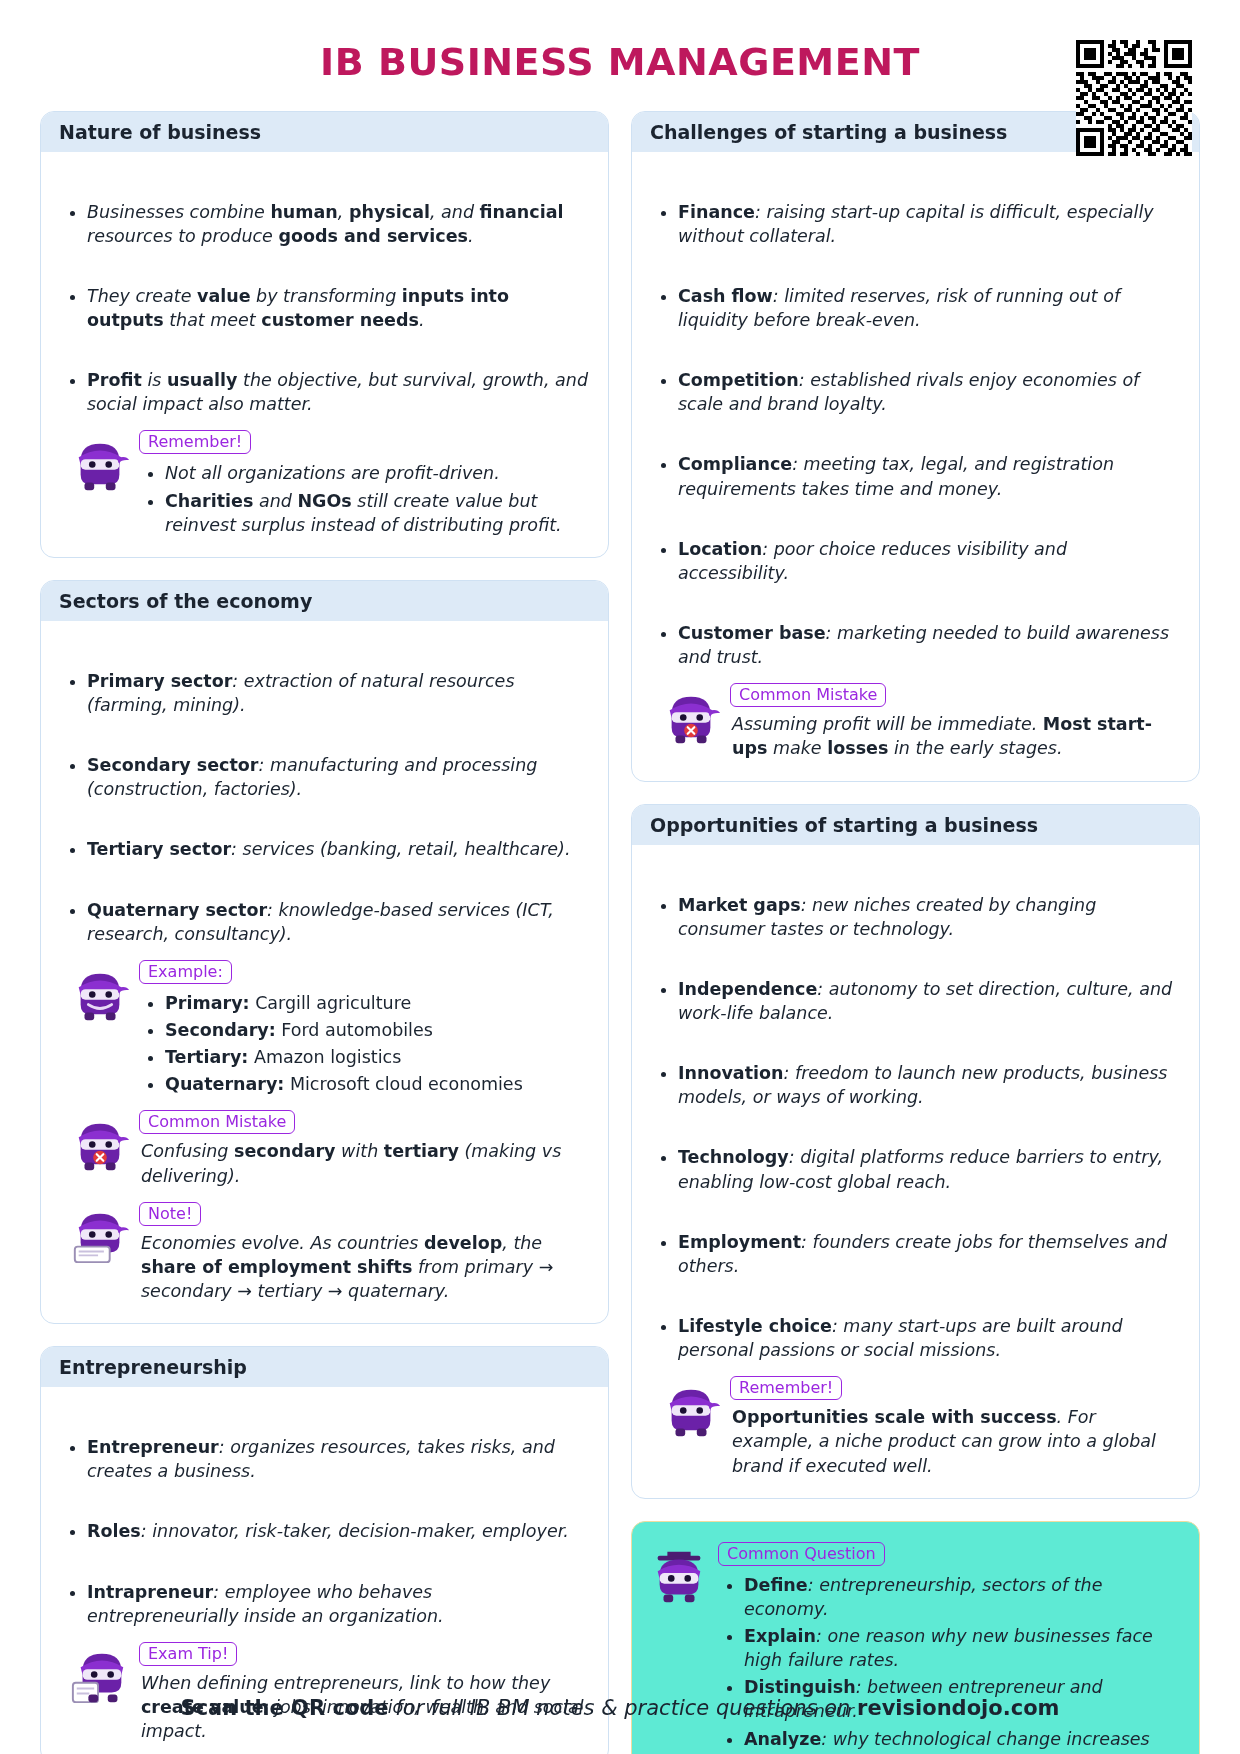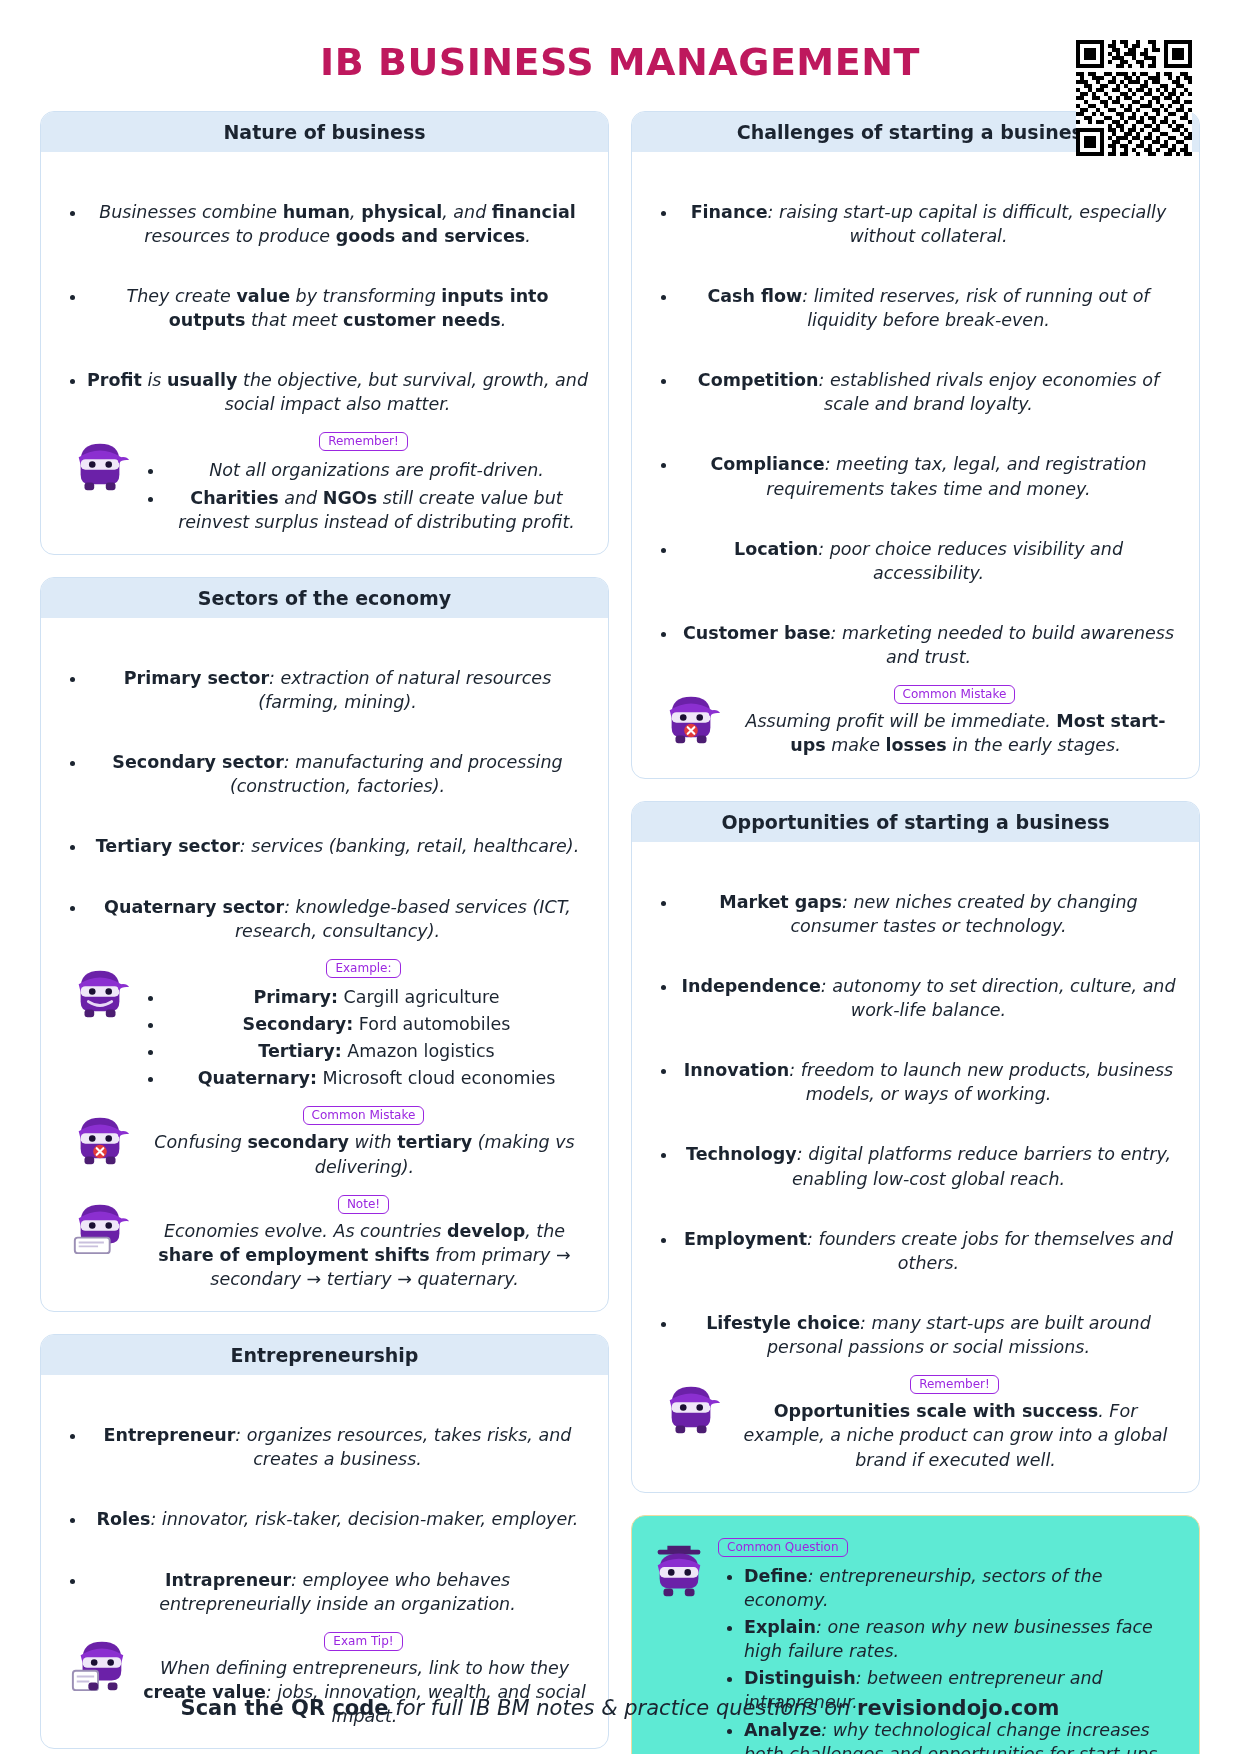--- a/index.html
+++ b/index.html
@@ -56,21 +56,20 @@
     flex-direction: column;
     gap: 22px;
   }
 
   
   .card {
     border: 1px solid #cfe1f3;
     border-radius: 14px;
     background: #ffffff;
     overflow: hidden;
-    text-align: center;
   }
   .card-header {
     background: #ddeaf7;
     padding: 9px 18px;
     font-size: 19px;
     font-weight: bold;
     color: #1b2430;
   }
   .card-body {
     padding: 12px 20px 16px 20px;
@@ -99,21 +98,21 @@
     position: relative;
     margin: 14px 0 4px 0;
     padding-left: 78px;
     min-height: 62px;
   }
   .callout-label {
     display: inline-block;
     border: 1.5px solid #9b27e0;
     border-radius: 6px;
     color: #9b27e0;
-    font-size: 12px;
+    font-size: 16px;
     padding: 1px 8px 2px 8px;
     font-weight: normal;
     margin-bottom: 5px;
     background: #fff;
   }
   .callout-body {
     font-size: 17.5px;
     line-height: 1.38;
     font-style: italic;
     padding-left: 2px;

